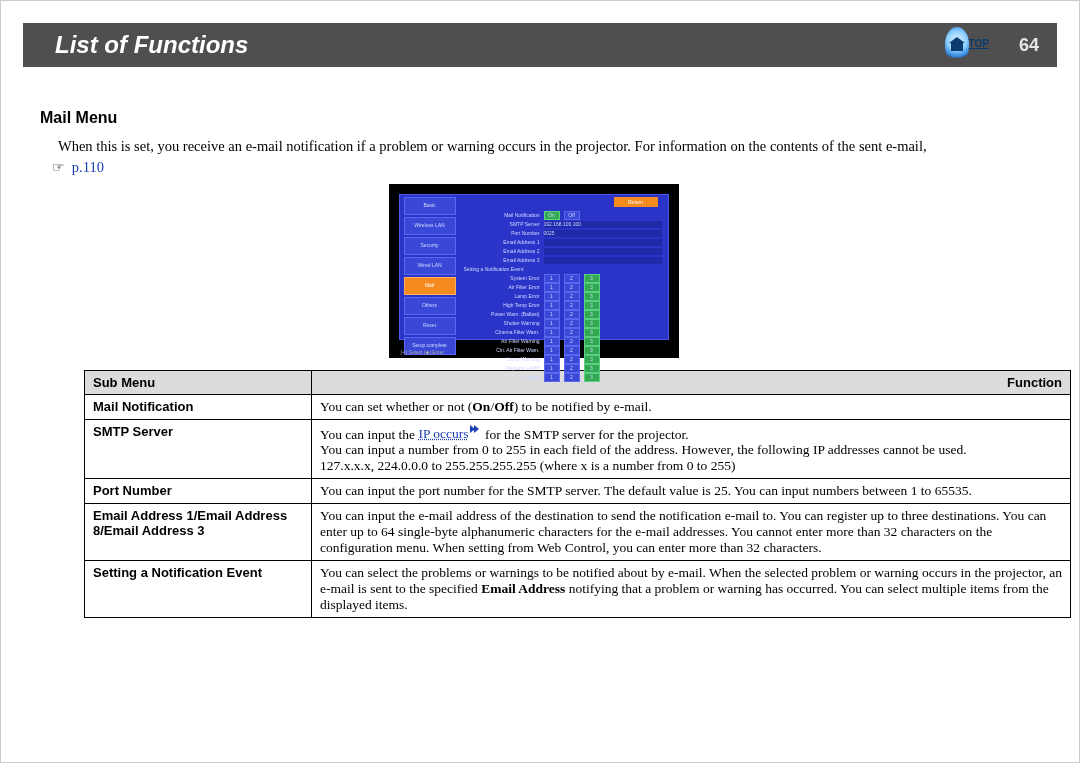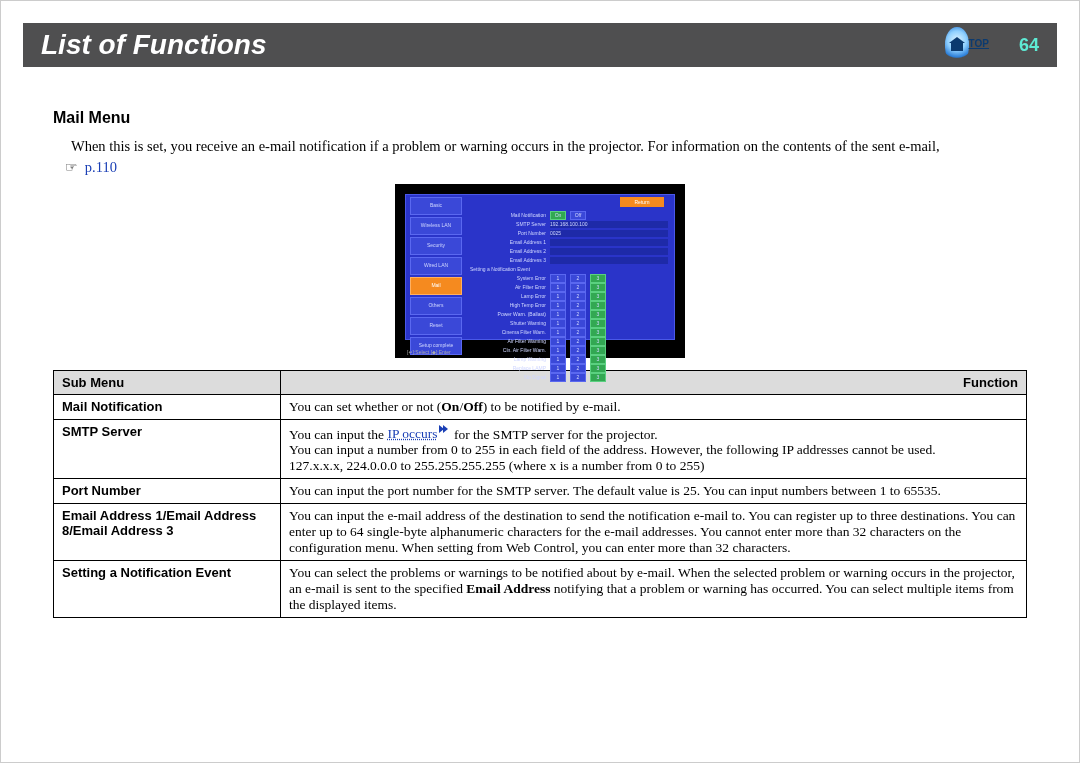--- a/index.html
+++ b/index.html
@@ -1,45 +1,45 @@
 <!DOCTYPE html>
 <html><head>
 <meta charset="utf-8">
 <style>
   html,body{margin:0;padding:0;background:#fff;font-family:"Times New Roman",Georgia,serif;color:#000;}
   .page{width:1080px;height:763px;position:relative;overflow:hidden;background:#fff;border:1px solid #ccc;box-sizing:border-box;}
   .header-bar{position:absolute;top:22px;left:22px;right:22px;height:44px;background:#4f4f50;display:flex;align-items:center;}
-  .header-title{color:#fff;font-weight:bold;font-style:italic;font-size:28px;font-family:Arial,Helvetica,sans-serif;padding-left:18px;}
+  .header-title{color:#fff;font-weight:bold;font-style:italic;font-size:24px;font-family:Arial,Helvetica,sans-serif;padding-left:32px;}
   .top-badge{position:absolute;right:68px;top:-6px;width:44px;height:54px;display:flex;flex-direction:row;align-items:center;justify-content:flex-end;color:#0b3a6f;font-family:Arial,Helvetica,sans-serif;}
   .top-badge .glow{width:38px;height:34px;border-radius:50% 50% 40% 40%;background:radial-gradient(circle at 50% 40%,#dff3ff 0%,#8fd0ff 40%,#2b7ed8 70%,rgba(43,126,216,0) 75%);display:flex;align-items:center;justify-content:center;}
   .top-badge .house{width:16px;height:14px;position:relative;}
   .top-badge .house::before{content:"";position:absolute;left:0;right:0;top:0;height:0;border-left:8px solid transparent;border-right:8px solid transparent;border-bottom:6px solid #0b3a6f;}
   .top-badge .house::after{content:"";position:absolute;left:2px;right:2px;bottom:0;height:8px;background:#0b3a6f;}
   .top-badge .label{font-size:10px;font-weight:bold;margin-top:-2px;}
-  .page-number{position:absolute;right:18px;top:0;bottom:0;display:flex;align-items:center;color:#5eead4;font-family:Arial,Helvetica,sans-serif;font-weight:bold;font-size:18px;}
-  .content{position:absolute;top:108px;left:52px;right:52px;}
+  .page-number{position:absolute;right:18px;top:0;bottom:0;display:flex;align-items:center;color:#e5e5e5;font-family:Arial,Helvetica,sans-serif;font-weight:bold;font-size:18px;}
+  .content{position:absolute;top:108px;left:39px;right:52px;}
   .section-title{font-family:Arial,Helvetica,sans-serif;font-weight:bold;font-size:16px;margin:0 0 10px 0;}
   .intro{font-size:14.5px;text-align:justify;margin:0 0 2px 18px;line-height:1.35;}
   .ref-line{margin:0 0 8px 12px;font-size:14.5px;}
   .pointer-icon{font-family:Arial,sans-serif;font-size:14px;}
   .link{color:#1a3fb5;text-decoration:none;}
   .screenshot{display:block;margin:4px auto 12px auto;width:290px;height:174px;background:#000;position:relative;font-family:Arial,Helvetica,sans-serif;color:#fff;}
   .scr-panel{position:absolute;top:10px;left:10px;right:10px;bottom:18px;background:#2a34c9;border:1px solid #4a58e8;}
   .scr-side{position:absolute;left:0;top:0;bottom:0;width:60px;}
   .scr-btn{height:16px;margin:2px 4px;border:1px solid #5a68f0;background:#3a48d8;font-size:5px;line-height:14px;text-align:center;color:#cfd6ff;overflow:hidden;}
   .scr-btn.sel{background:#f58a1f;border-color:#ffb060;color:#fff;}
   .scr-right{position:absolute;left:64px;right:6px;top:4px;bottom:4px;font-size:5px;color:#cfd6ff;}
   .scr-return{position:absolute;right:10px;top:2px;width:44px;height:10px;background:#f58a1f;font-size:5px;text-align:center;line-height:10px;}
   .scr-row{display:flex;align-items:center;height:9px;gap:4px;}
   .scr-lab{width:76px;text-align:right;white-space:nowrap;overflow:hidden;}
   .scr-val{flex:1;background:#1e2aa8;height:7px;}
   .scr-pill{width:14px;height:7px;background:#3a48d8;border:1px solid #5a68f0;text-align:center;line-height:6px;font-size:5px;}
   .scr-pill.on{background:#32a852;border-color:#5ad080;}
   .scr-footer{position:absolute;left:12px;bottom:3px;font-size:5px;color:#aaa;}
-  table.func{width:100%;border-collapse:collapse;font-size:13.5px;}
+  table.func{width:100%;border-collapse:collapse;font-size:13.5px;margin-left:44px;}
   table.func th,table.func td{border:1px solid #000;padding:4px 8px;vertical-align:top;text-align:left;}
   table.func th{background:#dcdcdc;font-family:Arial,Helvetica,sans-serif;font-weight:bold;font-size:13px;}
   table.func th.fn{text-align:right;}
   .col-sub{width:210px;font-family:Arial,Helvetica,sans-serif;font-weight:bold;font-size:13px;}
   .ip-term{text-decoration:underline dotted;}
   .gloss-icon{display:inline-block;width:12px;height:9px;position:relative;vertical-align:super;margin-left:1px;}
   .gloss-icon::before{content:"";position:absolute;left:0;top:1px;width:0;height:0;border-top:4px solid transparent;border-bottom:4px solid transparent;border-left:5px solid #1a3fb5;}
   .gloss-icon::after{content:"";position:absolute;left:4px;top:1px;width:0;height:0;border-top:4px solid transparent;border-bottom:4px solid transparent;border-left:5px solid #1a3fb5;}
 </style>
 </head>

